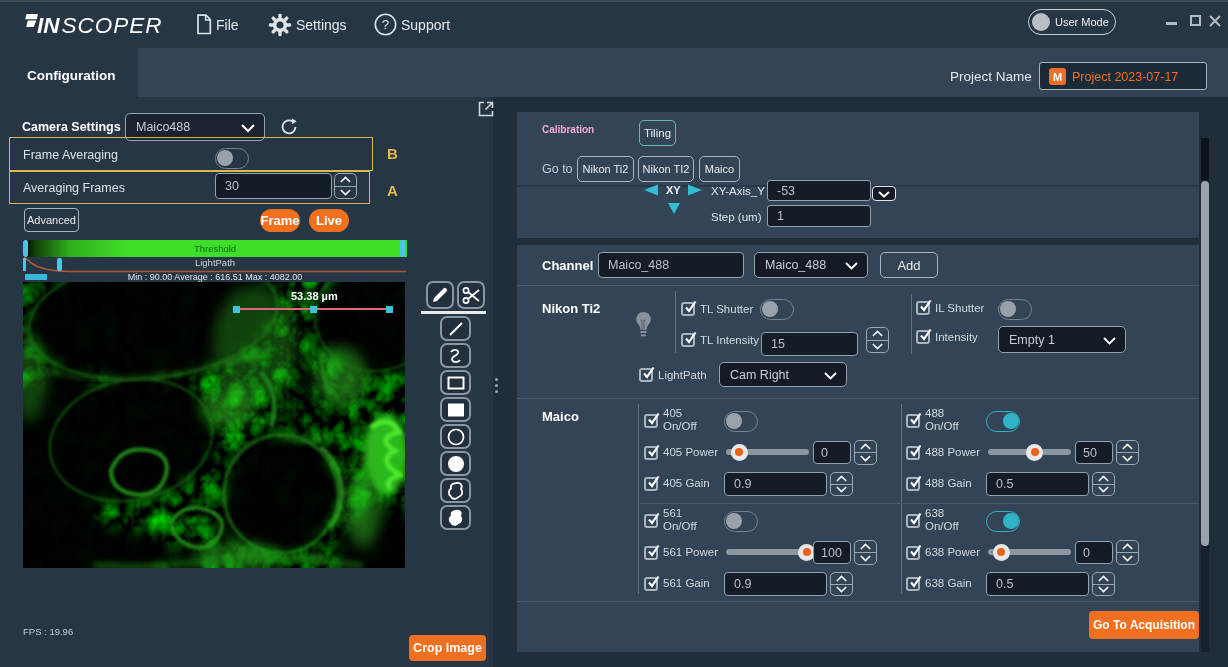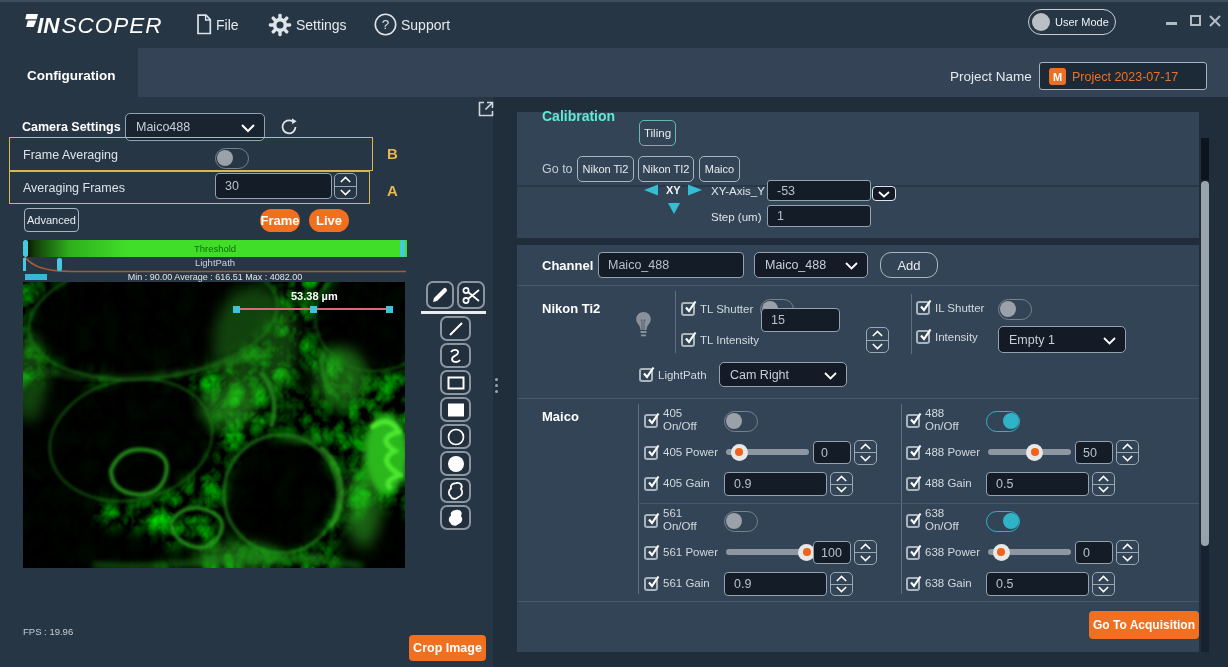--- a/index.html
+++ b/index.html
@@ -93,21 +93,21 @@
 <div class="abs" style="left:517px;top:245px;width:682px;height:407px;background:#334456"></div>
 
 <div class="abs" style="left:1201px;top:138px;width:8px;height:514px;background:#18222e"></div>
 <div class="abs" style="left:1201px;top:138px;width:8px;height:42px;background:#0e141c"></div>
 <div class="abs" style="left:1201px;top:181px;width:8px;height:365px;background:#9aa2ab;border-radius:4px"></div>
 
 <div class="abs" style="left:495px;top:378px;width:3px;height:3px;background:#9aa4ad;border-radius:50%"></div>
 <div class="abs" style="left:495px;top:384px;width:3px;height:3px;background:#9aa4ad;border-radius:50%"></div>
 <div class="abs" style="left:495px;top:390px;width:3px;height:3px;background:#9aa4ad;border-radius:50%"></div>
 
-<div class="abs b" style="left:542px;top:108px;font-size:14px;color:#5eead4">Calibration</div>
+<div class="abs b" style="left:542px;top:124px;font-size:10px;color:#f9a8d4">Calibration</div>
 <div class="btn" style="left:639px;top:120px;width:37px;height:26px;border-color:#5fbcae;border-radius:5px;font-size:11.5px">Tiling</div>
 <div class="abs" style="left:542px;top:162px;font-size:12.5px;color:#c3ccd3">Go to</div>
 <div class="btn" style="left:577px;top:156px;width:57px;height:26px;font-size:11px;border-radius:5px">Nikon Ti2</div>
 <div class="btn" style="left:638px;top:156px;width:56px;height:26px;font-size:11px;border-radius:5px">Nikon TI2</div>
 <div class="btn" style="left:699px;top:156px;width:41px;height:26px;font-size:11px;border-radius:5px">Maico</div>
 
 <svg class="abs" style="left:644px;top:184px" width="60" height="32" viewBox="0 0 60 32">
   <polygon points="14,0.5 0,6 14,11.5" fill="#35bdd3"></polygon>
   <polygon points="44,0.5 58,6 44,11.5" fill="#35bdd3"></polygon>
   <polygon points="24,19 36,19 30,30" fill="#35bdd3"></polygon>
@@ -120,21 +120,21 @@
     <polyline points="1,1 6,5.5 11,1" fill="none" stroke="#fff" stroke-width="1.8"></polyline>
   </svg>
 <div class="abs" style="left:711px;top:211px;font-size:11.5px;color:#dfe4e9">Step (um)</div>
 <div class="inp" style="left:767px;top:205px;width:104px;height:22px;border-radius:3px">1</div>
 
 <div class="abs b" style="left:542px;top:258px;font-size:13px;color:#fff">Channel</div>
 <div class="inp" style="left:598px;top:252px;width:146px;height:26px">Maico_488</div>
 <div class="dd" style="left:754px;top:252px;width:114px;height:26px">Maico_488<svg width="13" height="8" viewBox="0 0 13 8">
       <polyline points="1,1 6.5,6.5 12,1" fill="none" stroke="#fff" stroke-width="1.8"></polyline>
     </svg></div>
-<div class="btn" style="left:880px;top:252px;width:58px;height:26px;font-size:13px;border-radius:11px">Add</div>
+<div class="btn" style="left:880px;top:252px;width:58px;height:26px;font-size:13px;border-radius:5px">Add</div>
 <div class="abs" style="left:517px;top:285px;width:682px;height:1px;background:#46586c"></div>
 
 <div class="abs b" style="left:542px;top:301px;font-size:13px;color:#fff">Nikon Ti2</div>
 <svg class="abs" style="left:636px;top:312px" width="15" height="26" viewBox="0 0 15 26">
   <path fill="#8a919b" d="M7.5,0 C11.6,0 14.8,3.2 14.8,7.2 C14.8,10 13,11.6 11.8,13.6 C11,15 10.6,16.5 10.5,18 L4.5,18 C4.4,16.5 4,15 3.2,13.6 C2,11.6 0.2,10 0.2,7.2 C0.2,3.2 3.4,0 7.5,0 Z"></path>
   <path fill="none" stroke="#5c6670" stroke-width="1.1" d="M5,9 C5,7.5 6,7.5 6,9 L6,18 M9,9 C9,7.5 8,7.5 8,9 L8,18"></path>
   <rect x="4.5" y="19" width="6" height="2" fill="#8a919b"></rect>
   <rect x="5" y="22.5" width="5" height="1.8" fill="#8a919b"></rect>
 </svg>
 <div class="abs" style="left:675px;top:291px;width:1px;height:62px;background:#5e7082"></div>
@@ -159,21 +159,21 @@
 <div class="tgl off" style="left:998px;top:299px">
     <i></i>
   </div>
 
 <span class="chk" style="left:681px;top:333px">
     <svg width="14" height="14" viewBox="0 0 14 14">
       <path d="M3,7.5 L6,11 L12.5,1.5" fill="none" stroke="#fff" stroke-width="2.2"></path>
     </svg>
   </span>
 <div class="lbl" style="left:700px;top:334px">TL Intensity</div>
-<div class="inp" style="left:761px;top:308px;width:79px;height:24px">15</div>
+<div class="inp" style="left:761px;top:332px;width:97px;height:24px">15</div>
 <div class="spin" style="left:866px;top:327px;width:23px;height:26px">
   <div>
       <svg width="11" height="7" viewBox="0 0 13 8">
         <polyline points="1,7 6.5,1.5 12,7" fill="none" stroke="#fff" stroke-width="1.9"></polyline>
       </svg>
     </div>
   <div>
       <svg width="11" height="7" viewBox="0 0 13 8">
         <polyline points="1,1 6.5,6.5 12,1" fill="none" stroke="#fff" stroke-width="1.9"></polyline>
       </svg>

